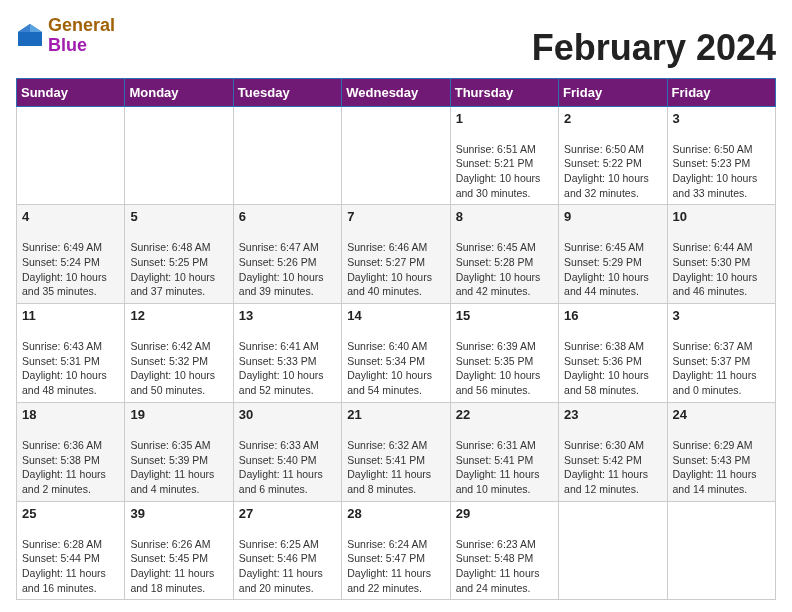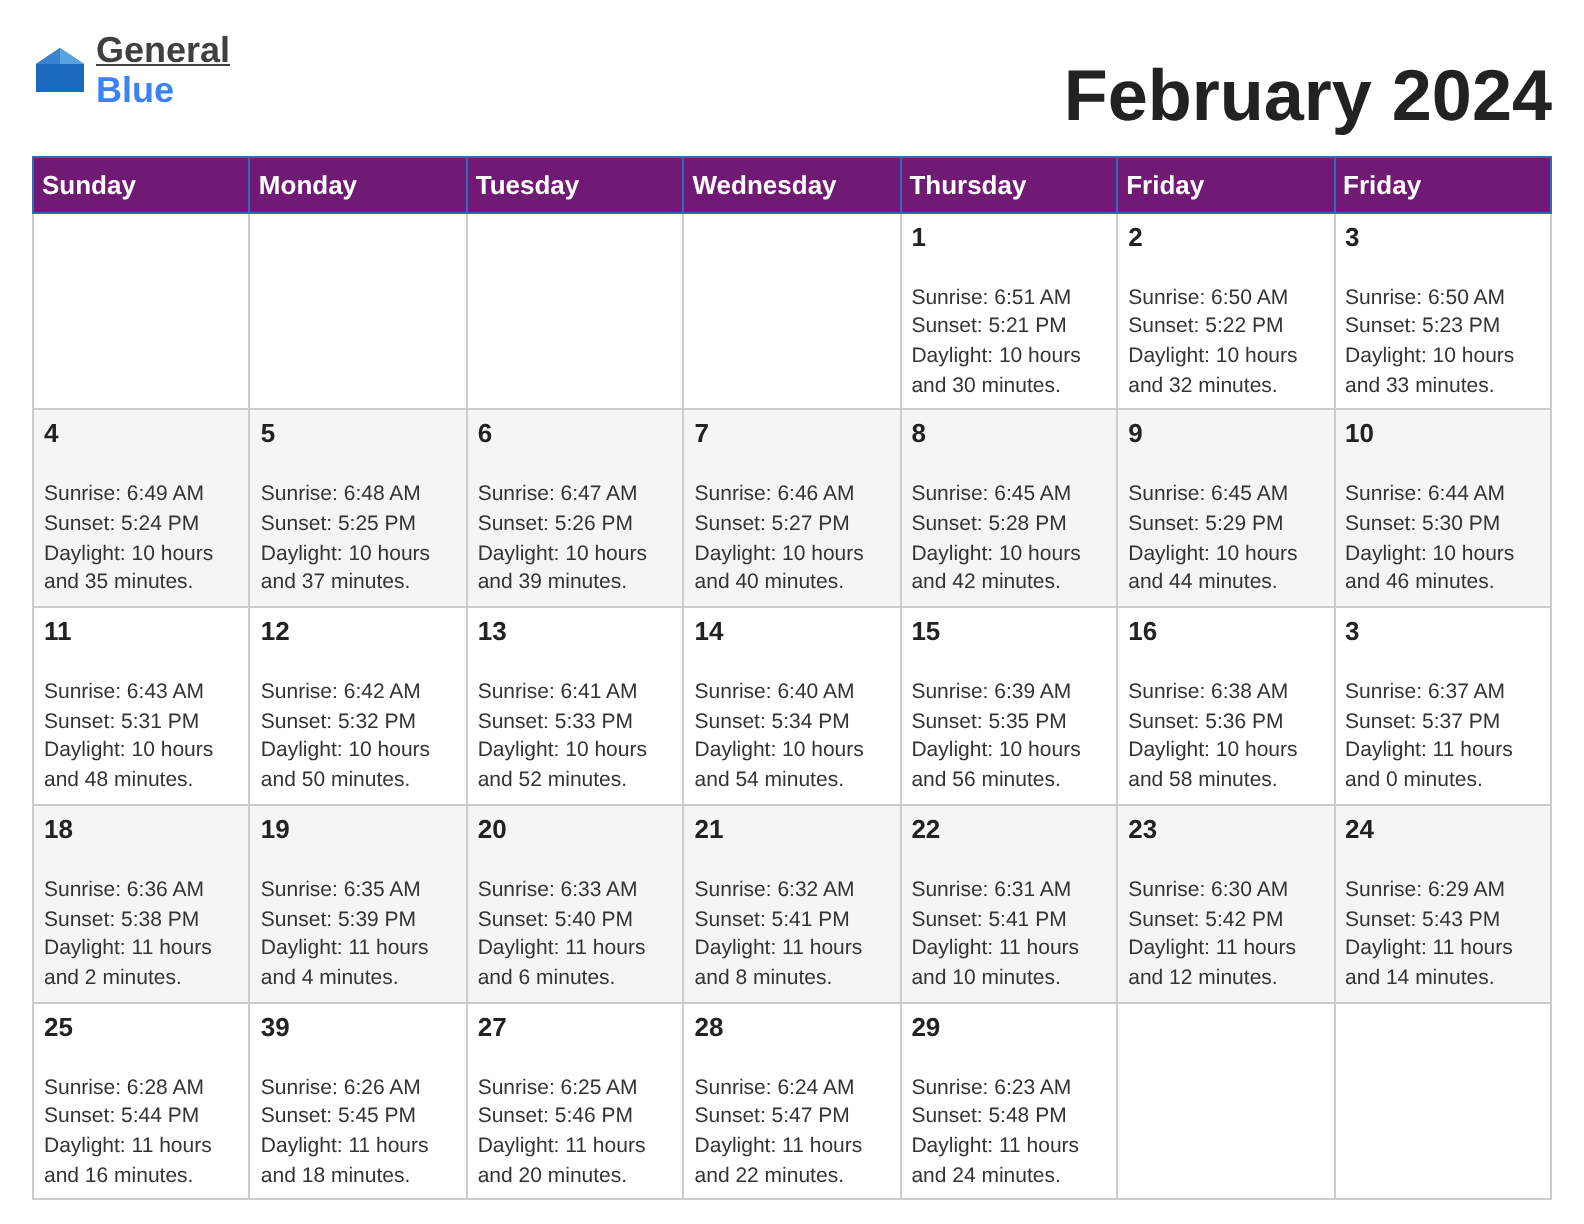--- a/index.html
+++ b/index.html
@@ -19,22 +19,22 @@
     .logo {
       display: flex;
       align-items: center;
       gap: 4px;
     }
     .logo-text {
       font-size: 18px;
       font-weight: bold;
       line-height: 1.1;
     }
-    .logo-general { color: #404040; text-decoration: underline; }
-    .logo-blue { color: #3b82f6; }
+    .logo-general { color: #a16207; }
+    .logo-blue { color: #a21caf; }
     .logo-icon {
       width: 28px;
       height: 28px;
     }
     .title-section {
       margin-top: 12px;
     }
     .month-title {
       font-size: 36px;
       font-weight: bold;
@@ -203,21 +203,21 @@
       <tr>
         <td>
           <span class="day-number">18</span>
           <div class="day-info">Sunrise: 6:36 AM<br>Sunset: 5:38 PM<br>Daylight: 11 hours<br>and 2 minutes.</div>
         </td>
         <td>
           <span class="day-number">19</span>
           <div class="day-info">Sunrise: 6:35 AM<br>Sunset: 5:39 PM<br>Daylight: 11 hours<br>and 4 minutes.</div>
         </td>
         <td>
-          <span class="day-number">20</span>
+          <span class="day-number">30</span>
           <div class="day-info">Sunrise: 6:33 AM<br>Sunset: 5:40 PM<br>Daylight: 11 hours<br>and 6 minutes.</div>
         </td>
         <td>
           <span class="day-number">21</span>
           <div class="day-info">Sunrise: 6:32 AM<br>Sunset: 5:41 PM<br>Daylight: 11 hours<br>and 8 minutes.</div>
         </td>
         <td>
           <span class="day-number">22</span>
           <div class="day-info">Sunrise: 6:31 AM<br>Sunset: 5:41 PM<br>Daylight: 11 hours<br>and 10 minutes.</div>
         </td>

